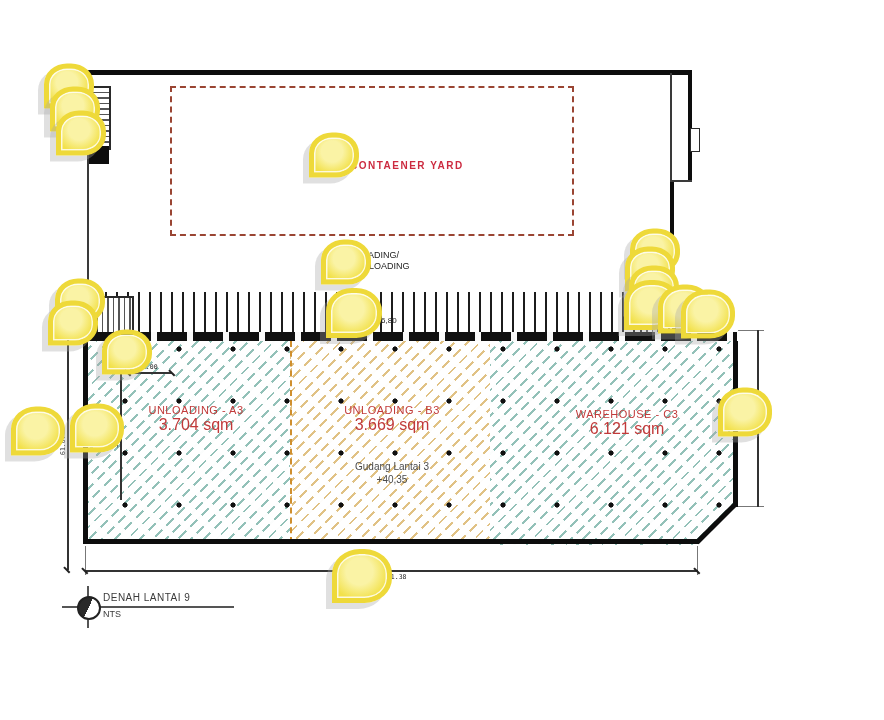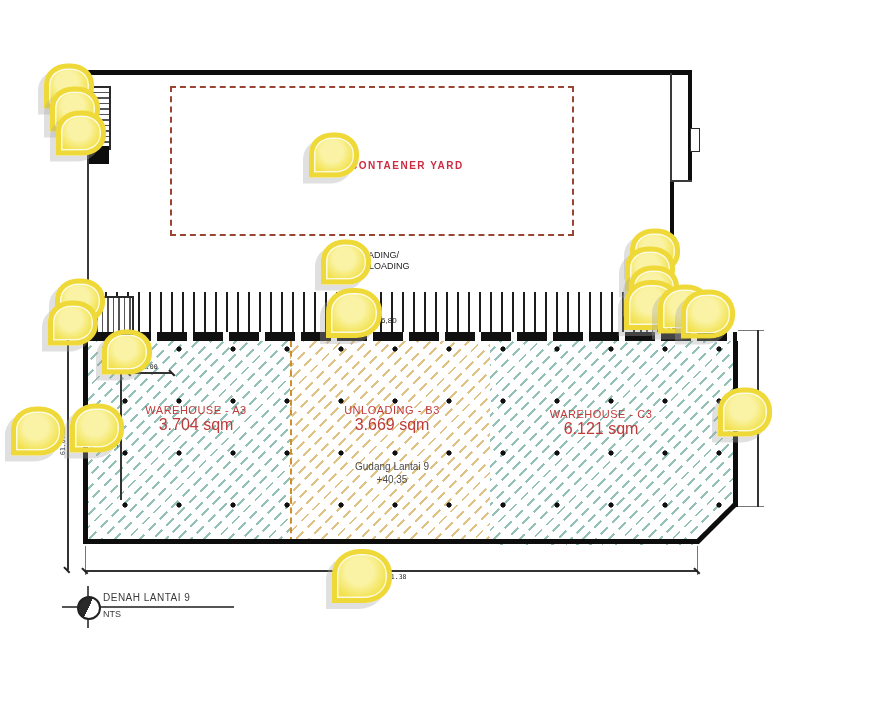--- a/index.html
+++ b/index.html
@@ -117,33 +117,33 @@
   <div class="zone zone-b hatch-orange"></div>
   <div class="zone zone-c hatch-teal"></div>
   <div class="columns"></div>
 
   <div class="wall" style="left:83px;top:341px;width:5px;height:202px;"></div>
   <div class="wall" style="left:83px;top:539px;width:616px;height:5px;"></div>
   <div class="wall" style="left:733px;top:341px;width:5px;height:166px;"></div>
   <div class="chamfer"></div>
 
   <div class="zone-label" style="left:106px;top:404px;">
-    <div class="zname">WAREHOUSE - A3</div>
+    <div class="zname">UNLOADING - A3</div>
     <div class="zarea">3.704 sqm</div>
   </div>
   <div class="zone-label" style="left:302px;top:404px;">
     <div class="zname">UNLOADING - B3</div>
     <div class="zarea">3.669 sqm</div>
   </div>
-  <div class="zone-label" style="left:511px;top:408px;text-align:center;">
+  <div class="zone-label" style="left:537px;top:408px;text-align:center;">
     <div class="zname">WAREHOUSE - C3</div>
     <div class="zarea">6.121 sqm</div>
   </div>
   <div class="floor-note">
-    <div>Gudang Lantai 9</div>
+    <div>Gudang Lantai 3</div>
     <div>+40,35</div>
   </div>
 
   <div class="dim-line-h" style="left:128px;top:372px;width:44px;"></div>
   <div class="tick" style="left:124px;top:372px;"></div>
   <div class="tick" style="left:168px;top:372px;"></div>
   <div class="dim-text" style="left:138px;top:363px;">12.00</div>
 
   <div class="dim-line-v" style="left:120px;top:373px;height:127px;"></div>
   <div class="dim-text rot" style="left:112px;top:448px;">34.00</div>

